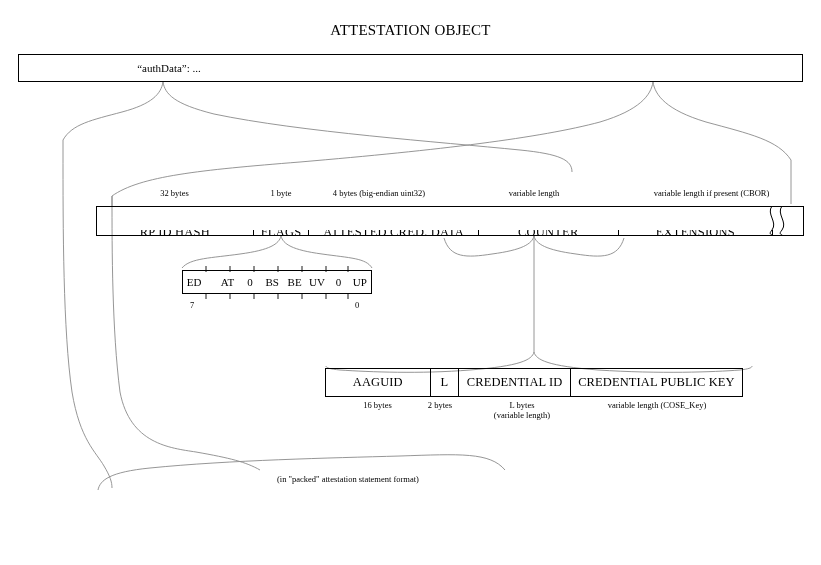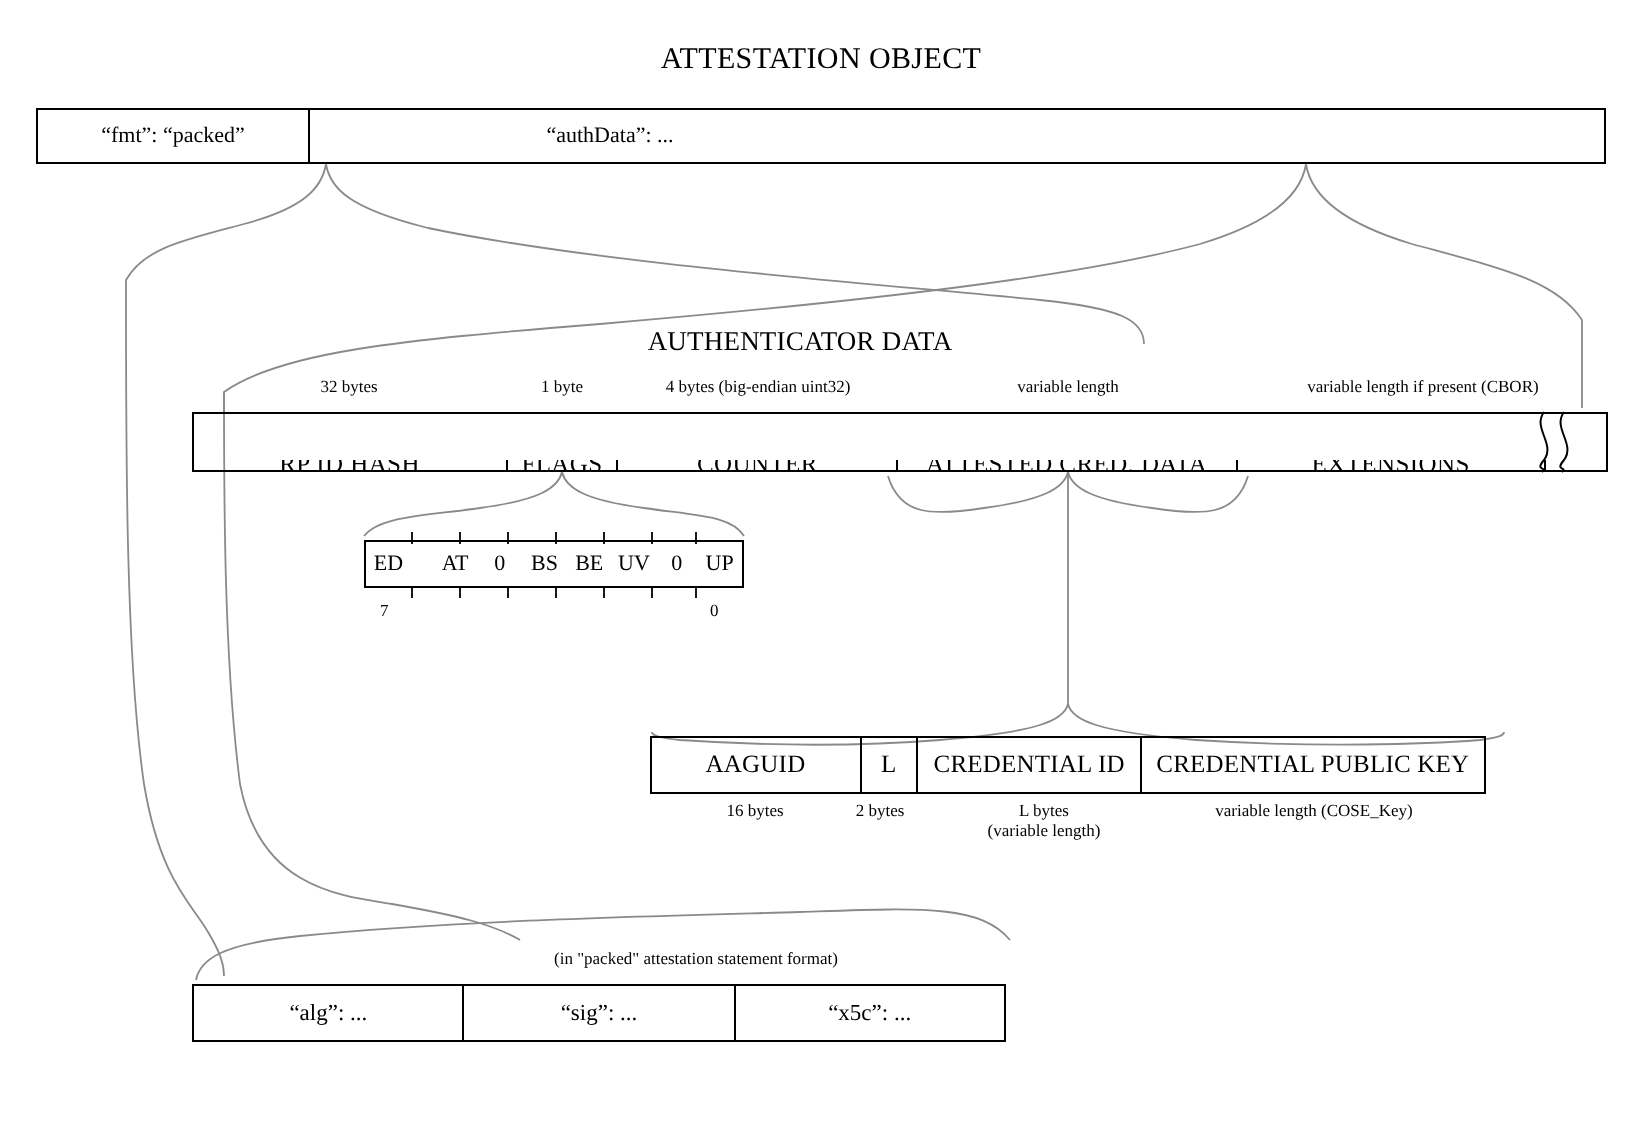--- a/index.html
+++ b/index.html
@@ -139,37 +139,35 @@
       <g stroke="#000000" stroke-width="1">
         <path d="M 772,206 C 766,214 778,222 772,230 C 767,236 774,233 771,236"></path>
         <path d="M 782,206 C 776,214 788,222 782,230 C 777,236 784,233 781,236"></path>
       </g>
     </g>
   </svg>
 
   <div class="main-title abs" style="left:0; top:22px; width:821px;">ATTESTATION OBJECT</div>
 
   <div class="row row-top" style="left:18px; top:54px; width:785px; height:28px;">
-    <div class="cell" style="width:136px;">“fmt”: “packed”</div>
     <div class="cell" style="width:300px;">“authData”: ...</div>
   </div>
 
-  <div class="section-title abs" style="left:110px; top:163px; width:580px;">AUTHENTICATOR DATA</div>
 
   <div class="caption" style="left:96px; top:189px; width:157px;">32 bytes</div>
   <div class="caption" style="left:253px; top:189px; width:56px;">1 byte</div>
   <div class="caption" style="left:309px; top:189px; width:140px;">4 bytes (big-endian uint32)</div>
   <div class="caption" style="left:449px; top:189px; width:170px;">variable length</div>
   <div class="caption" style="left:619px; top:189px; width:185px;">variable length if present (CBOR)</div>
 
   <div class="row row-auth" style="left:96px; top:206px; width:708px; height:30px;">
     <div class="cell" style="width:157px;">RP ID HASH</div>
     <div class="cell" style="width:56px;">FLAGS</div>
+    <div class="cell" style="width:170px;">ATTESTED CRED. DATA</div>
     <div class="cell" style="width:140px;">COUNTER</div>
-    <div class="cell" style="width:170px;">ATTESTED CRED. DATA</div>
     <div class="cell" style="width:155px;">EXTENSIONS</div>
     <div class="cell" style="width:30px;"></div>
   </div>
 
   <div id="flags-box" style="left:182px; top:270px; width:190px; height:24px;">
     <div class="bit" style="width:24px;">ED</div>
     <div class="bit" style="width:24px;margin-left:11px;">AT</div>
     <div class="bit" style="width:24px;">0</div>
     <div class="bit" style="width:24px;">BS</div>
     <div class="bit" style="width:24px;">BE</div>
@@ -208,19 +206,14 @@
   </div>
 
   <div class="caption" style="left:325px; top:401px; width:105px;">16 bytes</div>
   <div class="caption" style="left:412px; top:401px; width:56px;">2 bytes</div>
   <div class="caption" style="left:466px; top:401px; width:112px;">L bytes</div>
   <div class="caption" style="left:466px; top:411px; width:112px;">(variable length)</div>
   <div class="caption" style="left:571px; top:401px; width:172px;">variable length (COSE_Key)</div>
 
   <div class="section-note abs" style="left:277px; top:474px;">(in "packed" attestation statement format)</div>
 
-  <div class="row row-stmt" style="left:96px; top:492px; width:407px; height:29px;">
-    <div class="cell" style="width:136px;">“alg”: ...</div>
-    <div class="cell" style="width:136px;">“sig”: ...</div>
-    <div class="cell" style="width:135px;">“x5c”: ...</div>
-  </div>
 
 </div>
 
 </body></html>

